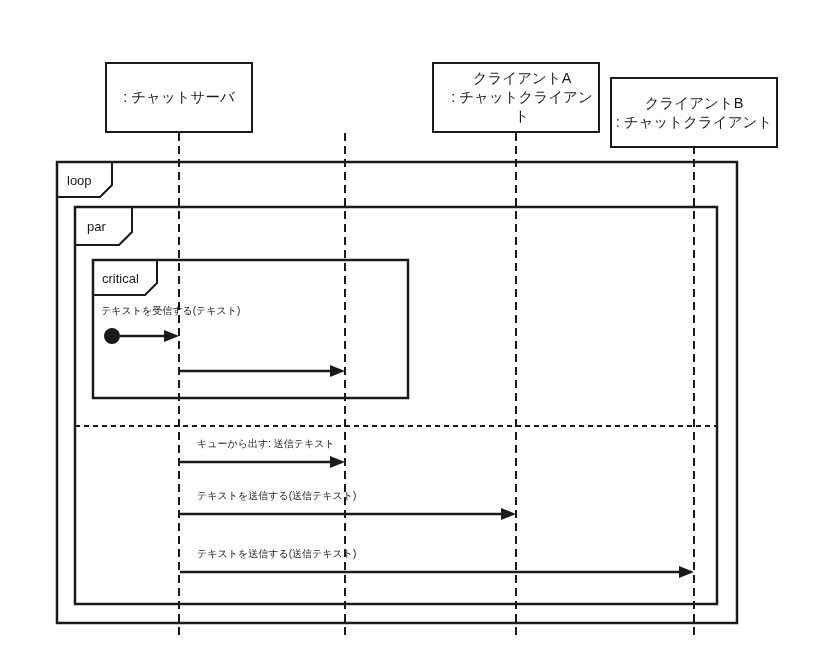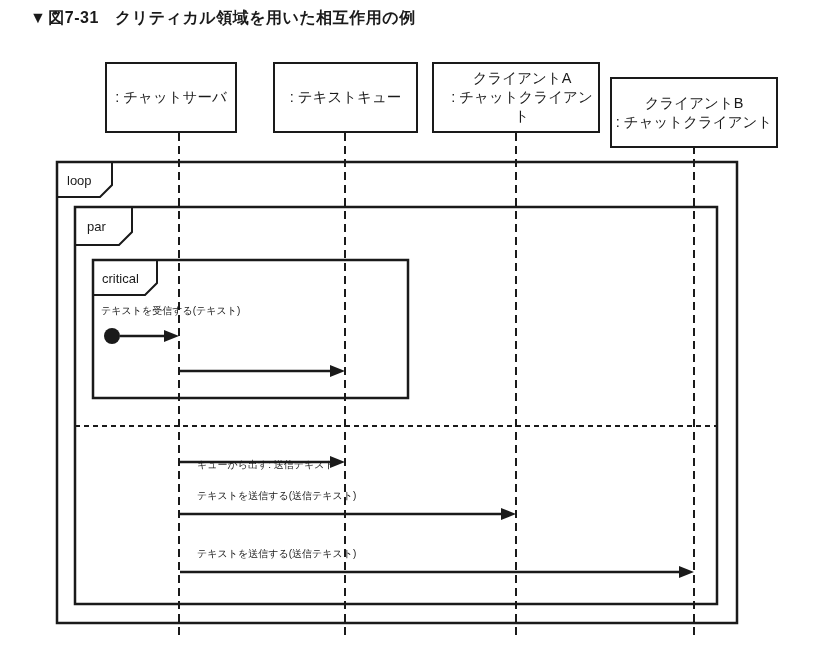--- a/index.html
+++ b/index.html
@@ -58,23 +58,20 @@
     position: absolute;
     font-size: 10px;
     white-space: nowrap;
   }
 </style>
 </head>
 <body>
 
 <div class="canvas">
 
-  <div class="figure-title">
-    <span class="marker">▼</span><span class="fignum">図7-31</span><span>クリティカル領域を用いた相互作用の例</span>
-  </div>
 
   <svg class="diagram-lines" viewBox="0 0 832 664">
 
     <g stroke="#1a1a1a" stroke-width="2" stroke-dasharray="8 5">
       <line x1="179" y1="133" x2="179" y2="636"></line>
       <line x1="345" y1="133" x2="345" y2="636"></line>
       <line x1="516" y1="133" x2="516" y2="636"></line>
       <line x1="694" y1="133" x2="694" y2="636"></line>
     </g>
 
@@ -105,29 +102,28 @@
       <polygon points="345,462 330,456 330,468" stroke="none"></polygon>
 
       <line x1="180" y1="514" x2="504" y2="514"></line>
       <polygon points="516,514 501,508 501,520" stroke="none"></polygon>
 
       <line x1="180" y1="572" x2="682" y2="572"></line>
       <polygon points="694,572 679,566 679,578" stroke="none"></polygon>
     </g>
   </svg>
 
-  <div class="head-box" style="left:105px; top:62px; width:132px; height:71px;">: チャットサーバ</div>
-  <div class="head-box" style="left:273px; top:62px; width:145px; height:71px;">: テキストキュー</div>
+  <div class="head-box" style="left:105px; top:62px; width:148px; height:71px;">: チャットサーバ</div>
   <div class="head-box" style="left:432px; top:62px; width:168px; height:71px;padding-left:12px;">クライアントA
 : チャットクライアント</div>
   <div class="head-box" style="left:610px; top:77px; width:168px; height:71px;">クライアントB
 : チャットクライアント</div>
 
   <div class="frag-label" style="left:67px; top:164px; height:32px;">loop</div>
   <div class="frag-label" style="left:87px; top:210px; height:32px;">par</div>
   <div class="frag-label" style="left:102px; top:263px; height:30px;">critical</div>
 
   <div class="msg-label" style="left:101px; top:304px;">テキストを受信する(テキスト)</div>
-  <div class="msg-label" style="left:197px; top:458px;">キューから出す: 送信テキスト</div>
+  <div class="msg-label" style="left:197px; top:437px;">キューから出す: 送信テキスト</div>
   <div class="msg-label" style="left:197px; top:489px;">テキストを送信する(送信テキスト)</div>
   <div class="msg-label" style="left:197px; top:547px;">テキストを送信する(送信テキスト)</div>
 
 </div>
 
 </body></html>

